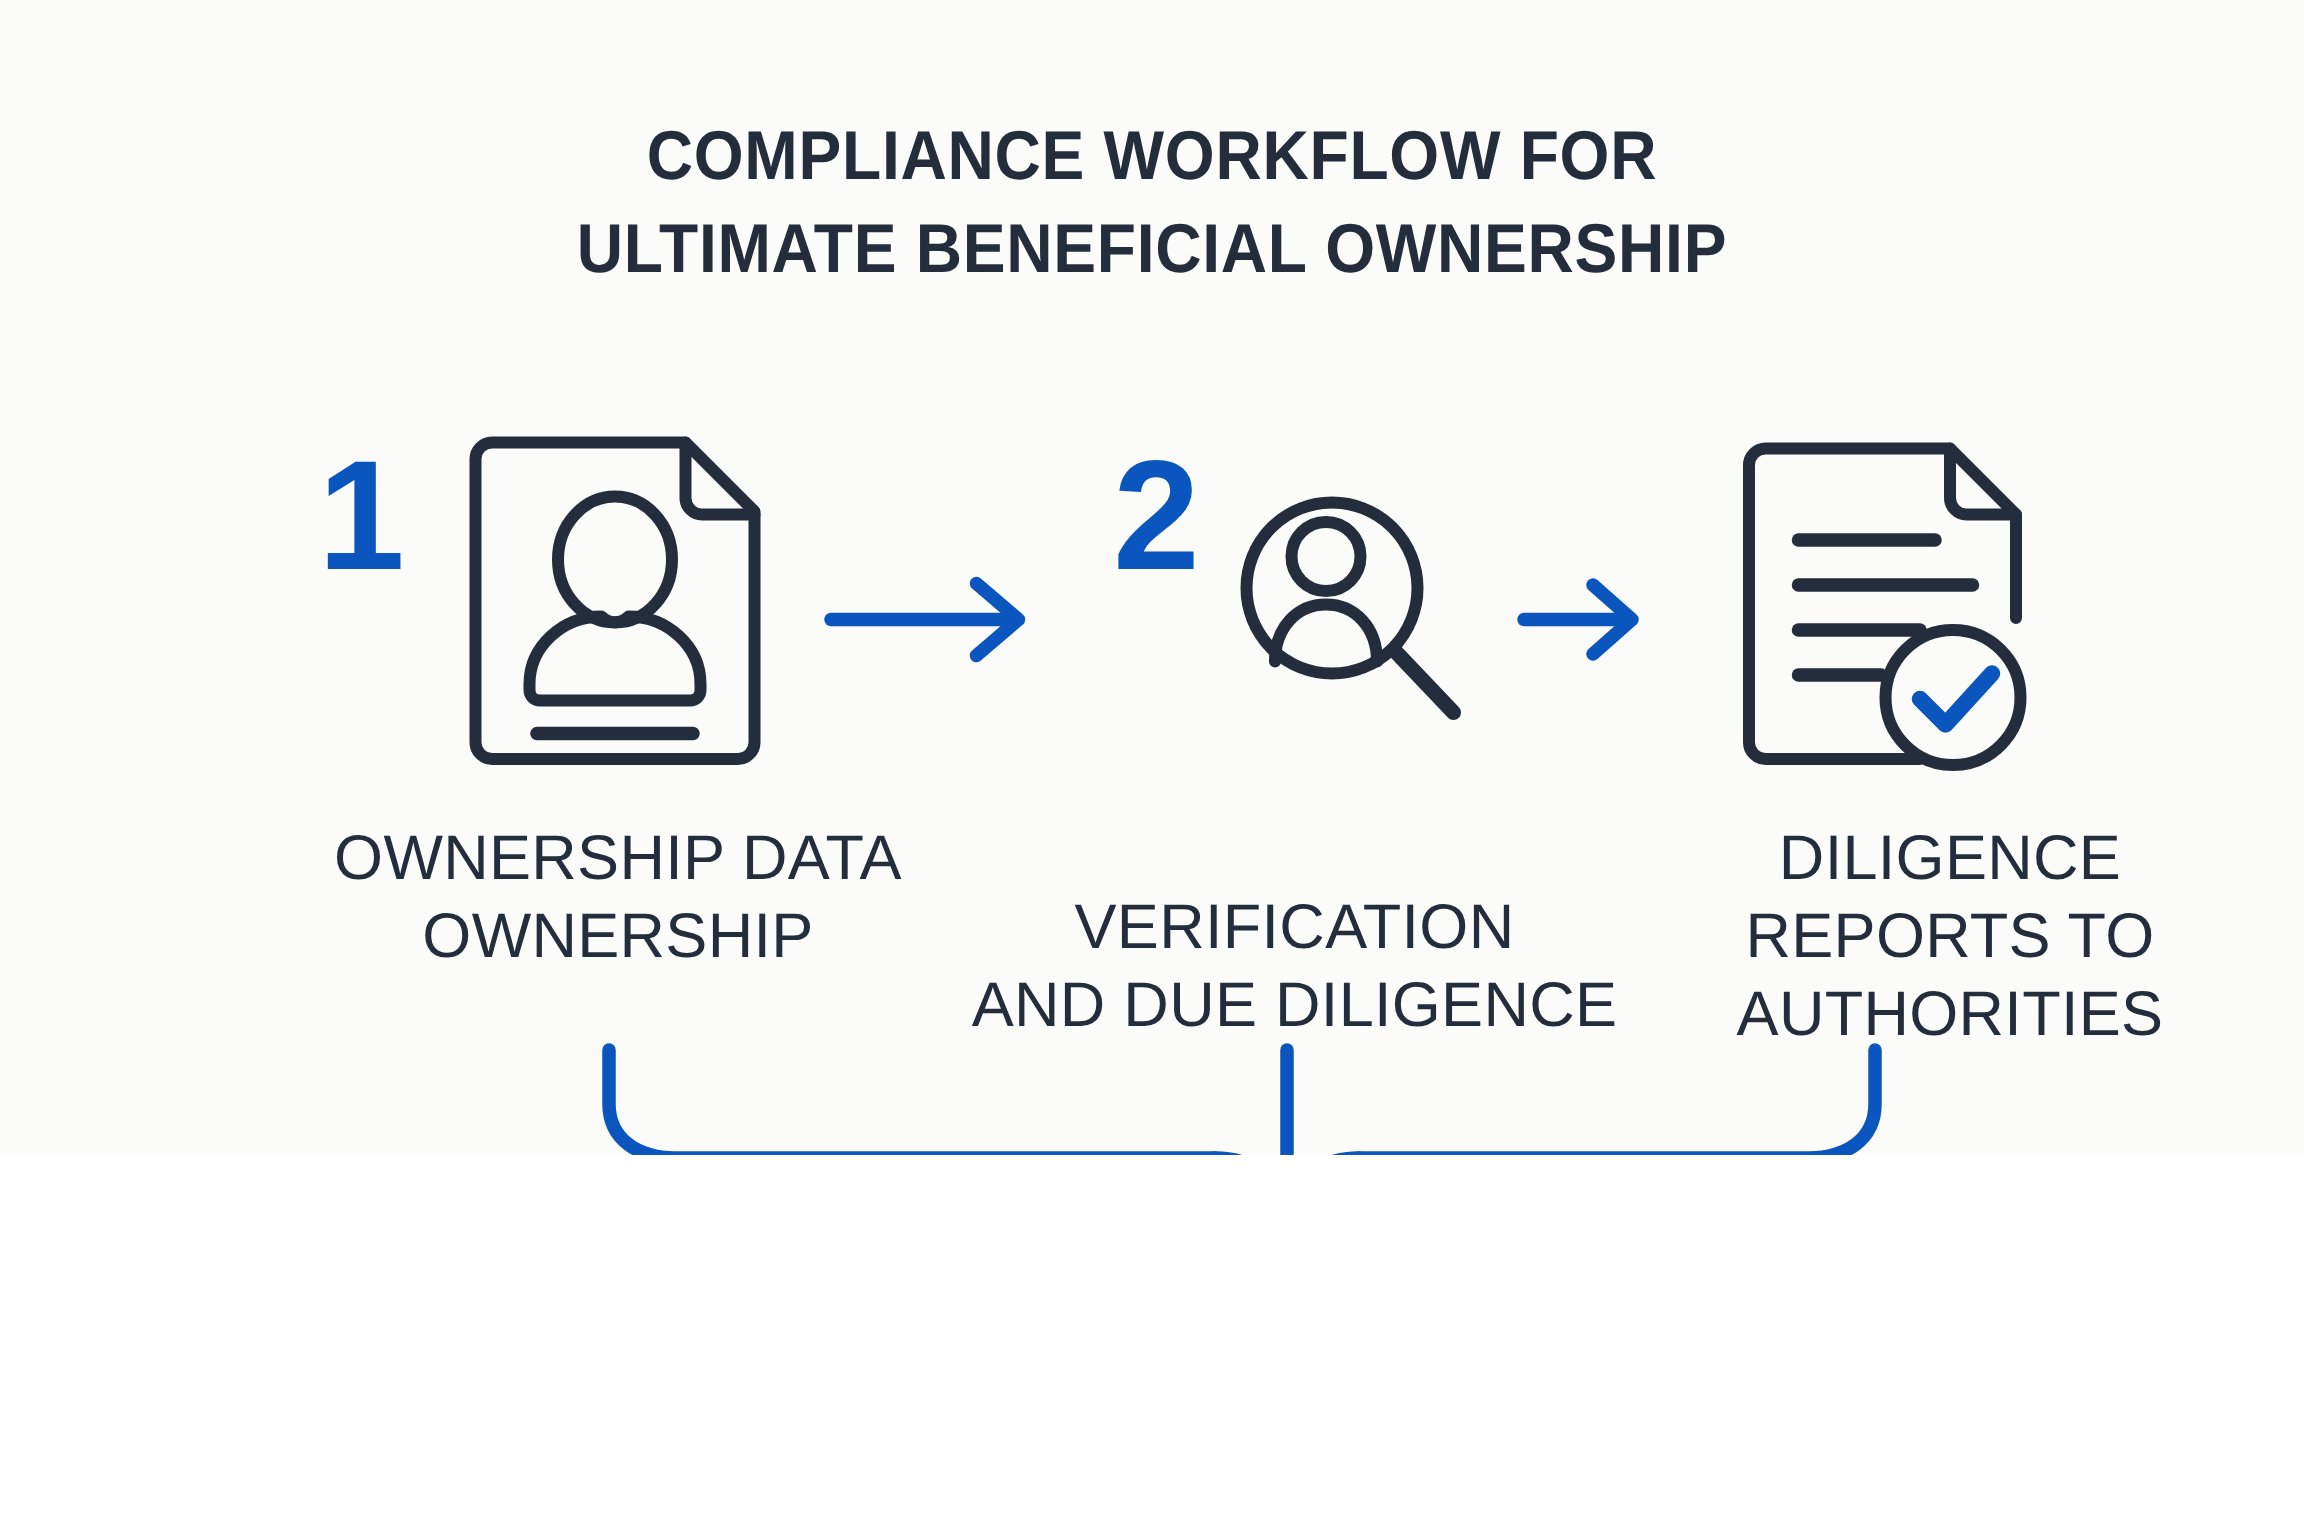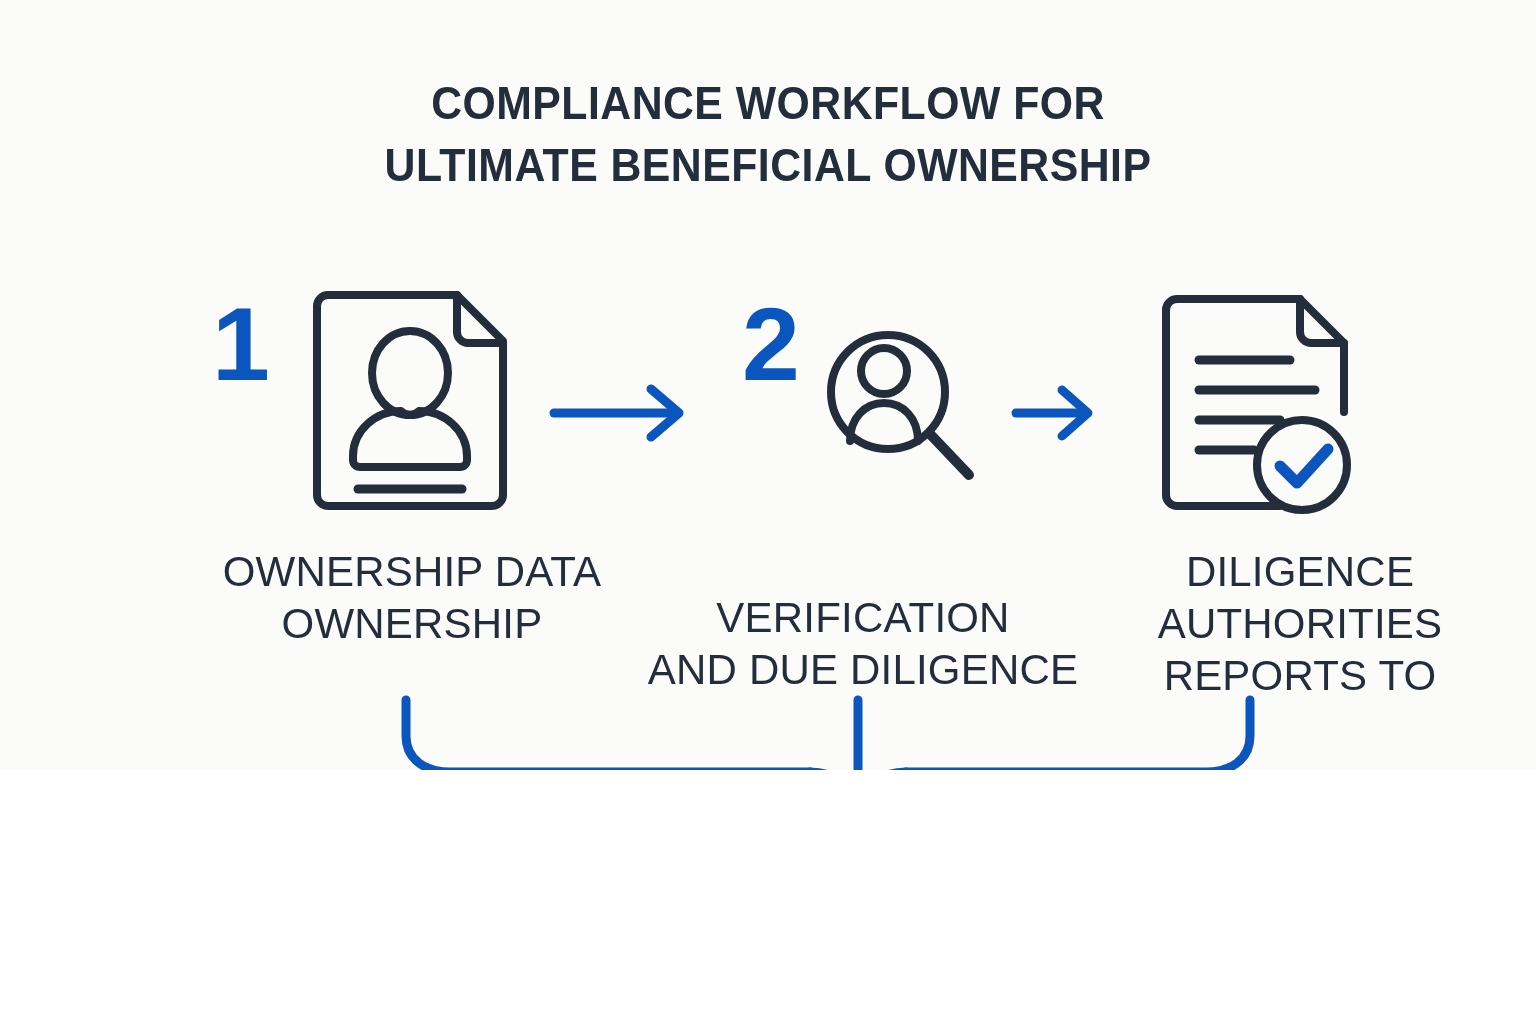--- a/index.html
+++ b/index.html
@@ -155,22 +155,22 @@
       <line x1="47" y1="130" x2="128" y2="130" stroke="#232d3b" stroke-width="9" stroke-linecap="round"></line>
       <line x1="47" y1="160" x2="102" y2="160" stroke="#232d3b" stroke-width="9" stroke-linecap="round"></line>
 
       <circle cx="150" cy="175" r="45" stroke="#232d3b" stroke-width="8" fill="#fbfbf9"></circle>
       <path d="M128 176 L145 193 L176 159" stroke="#0b56be" stroke-width="11" stroke-linecap="round" stroke-linejoin="round" fill="none"></path>
     </svg>
   </div>
 
   <div class="caption" style="left:1090px; top:546px; width:420px;">
     <span class="cl">DILIGENCE</span>
+    <span class="cl">REPORTS TO</span>
     <span class="cl">AUTHORITIES</span>
-    <span class="cl">REPORTS TO</span>
   </div>
 
   <div class="merge">
     <svg width="990" height="180" viewBox="0 0 990 180" fill="none">
 
       <path d="M76 12 L76 48 C76 72 96 84 120 84 L480 84" stroke="#0b56be" stroke-width="9" stroke-linecap="round" stroke-linejoin="round" fill="none"></path>
 
       <path d="M920 12 L920 48 C920 72 900 84 876 84 L576 84" stroke="#0b56be" stroke-width="9" stroke-linecap="round" stroke-linejoin="round" fill="none"></path>
 
       <path d="M480 84 C512 84 524 104 528 132" stroke="#0b56be" stroke-width="9" stroke-linecap="round" fill="none"></path>

